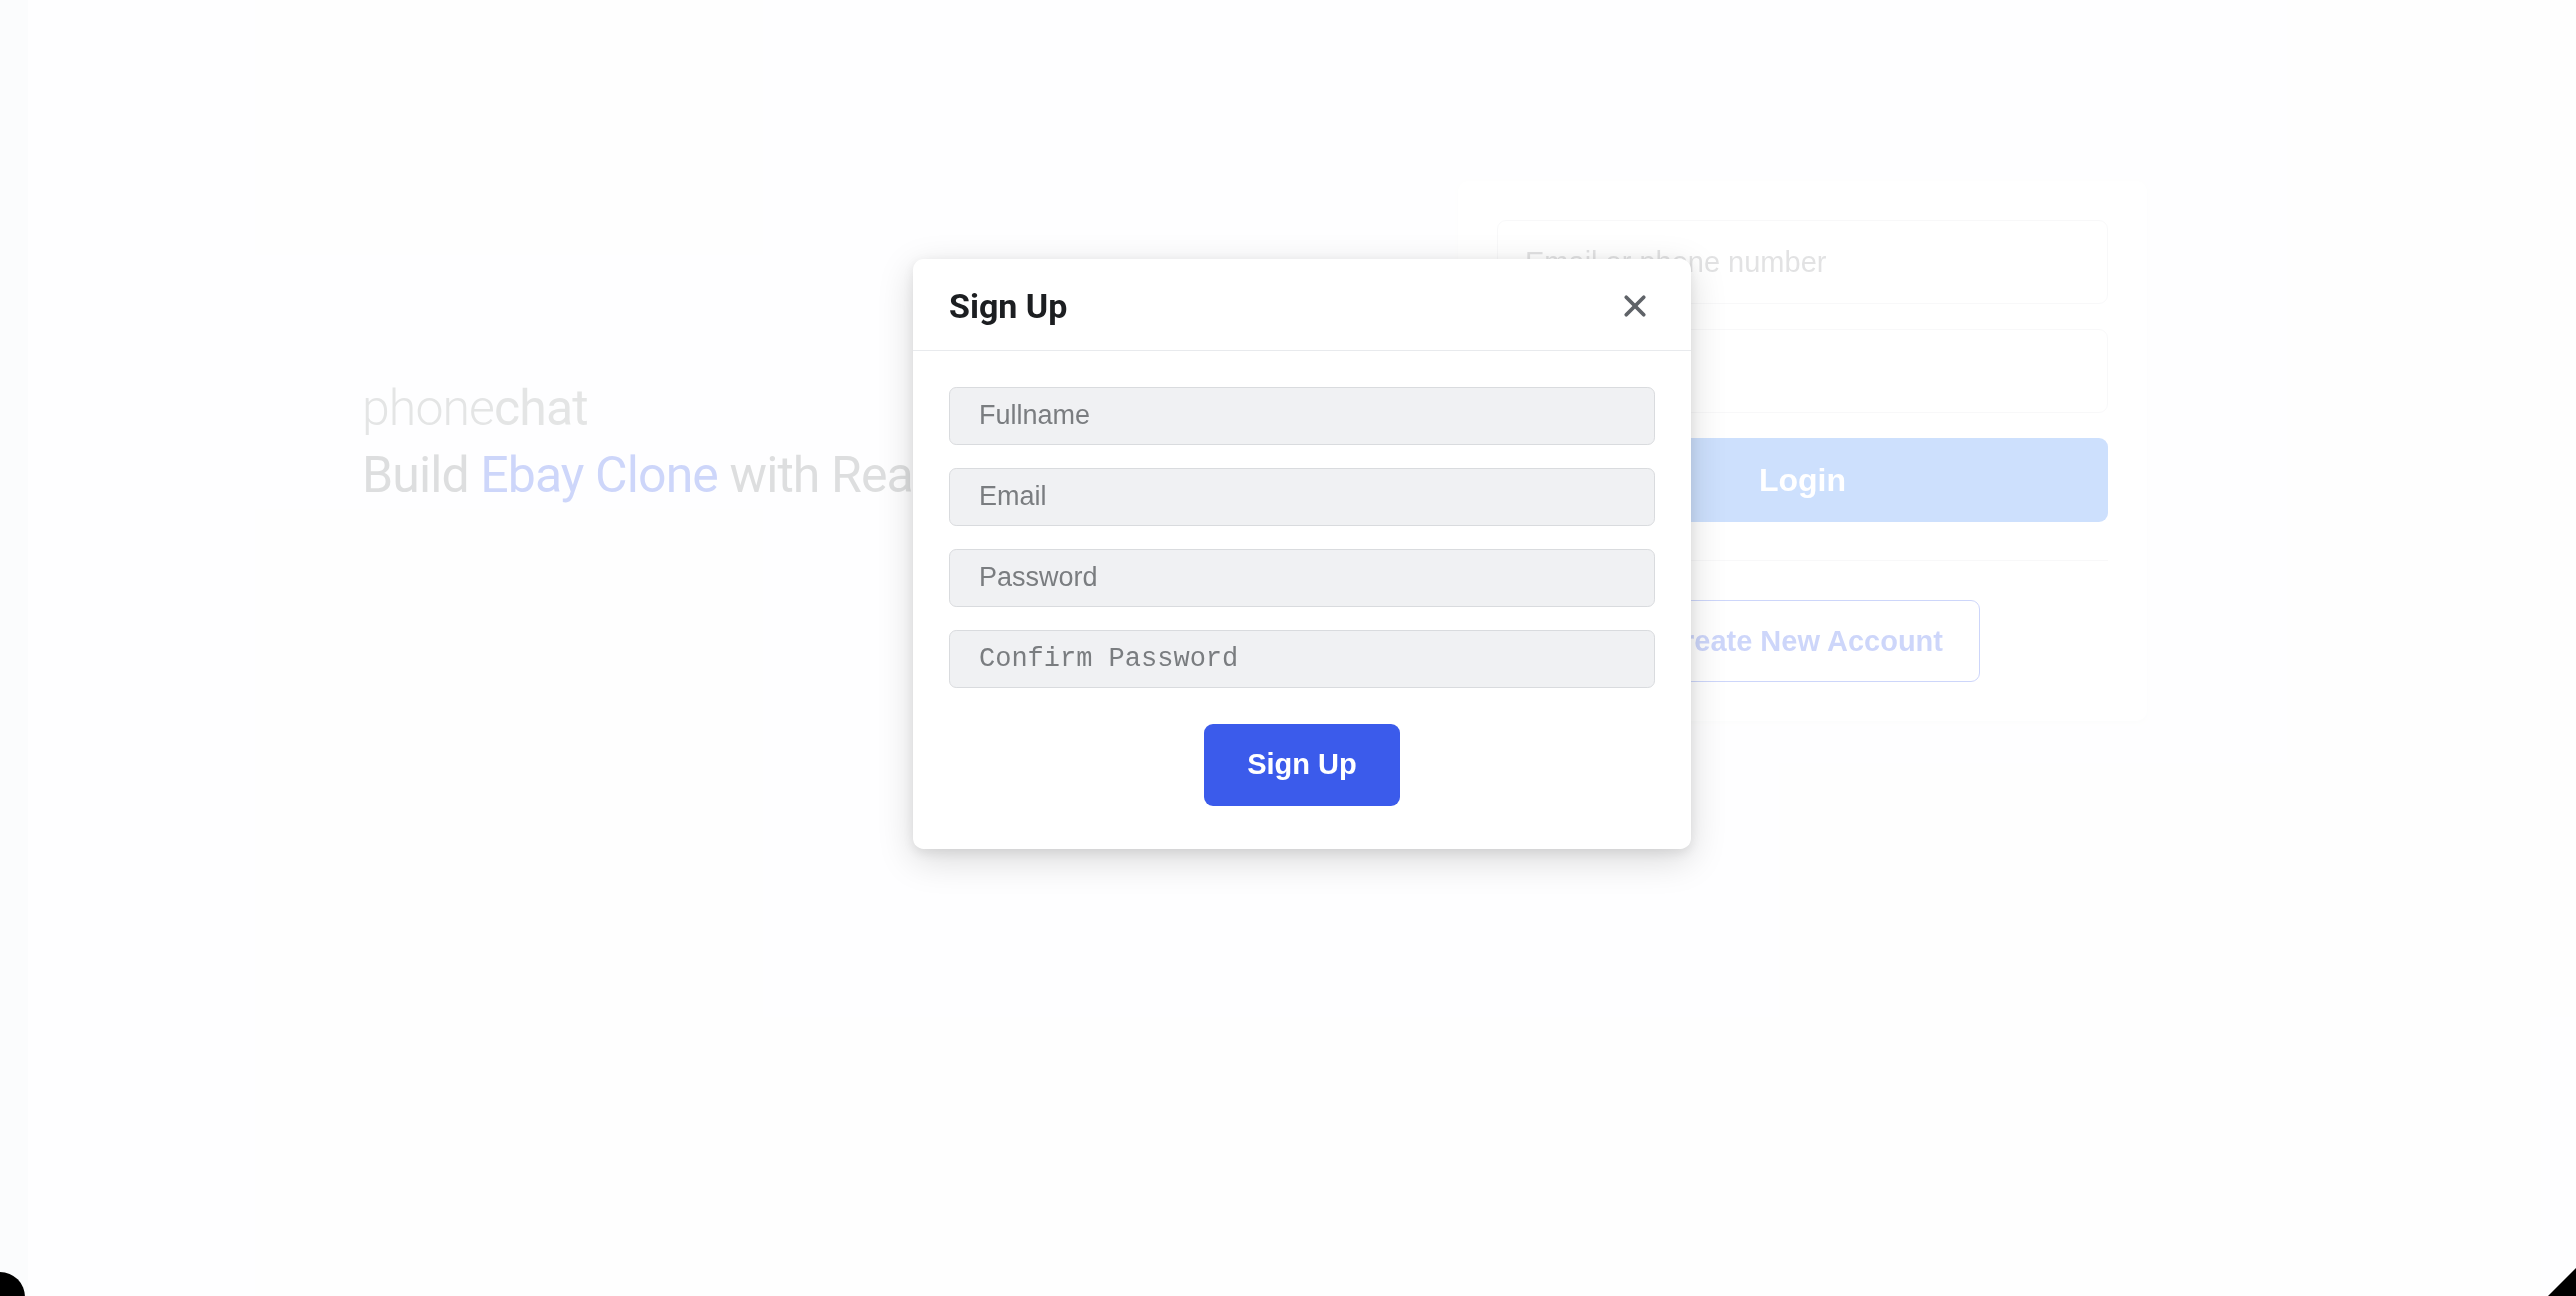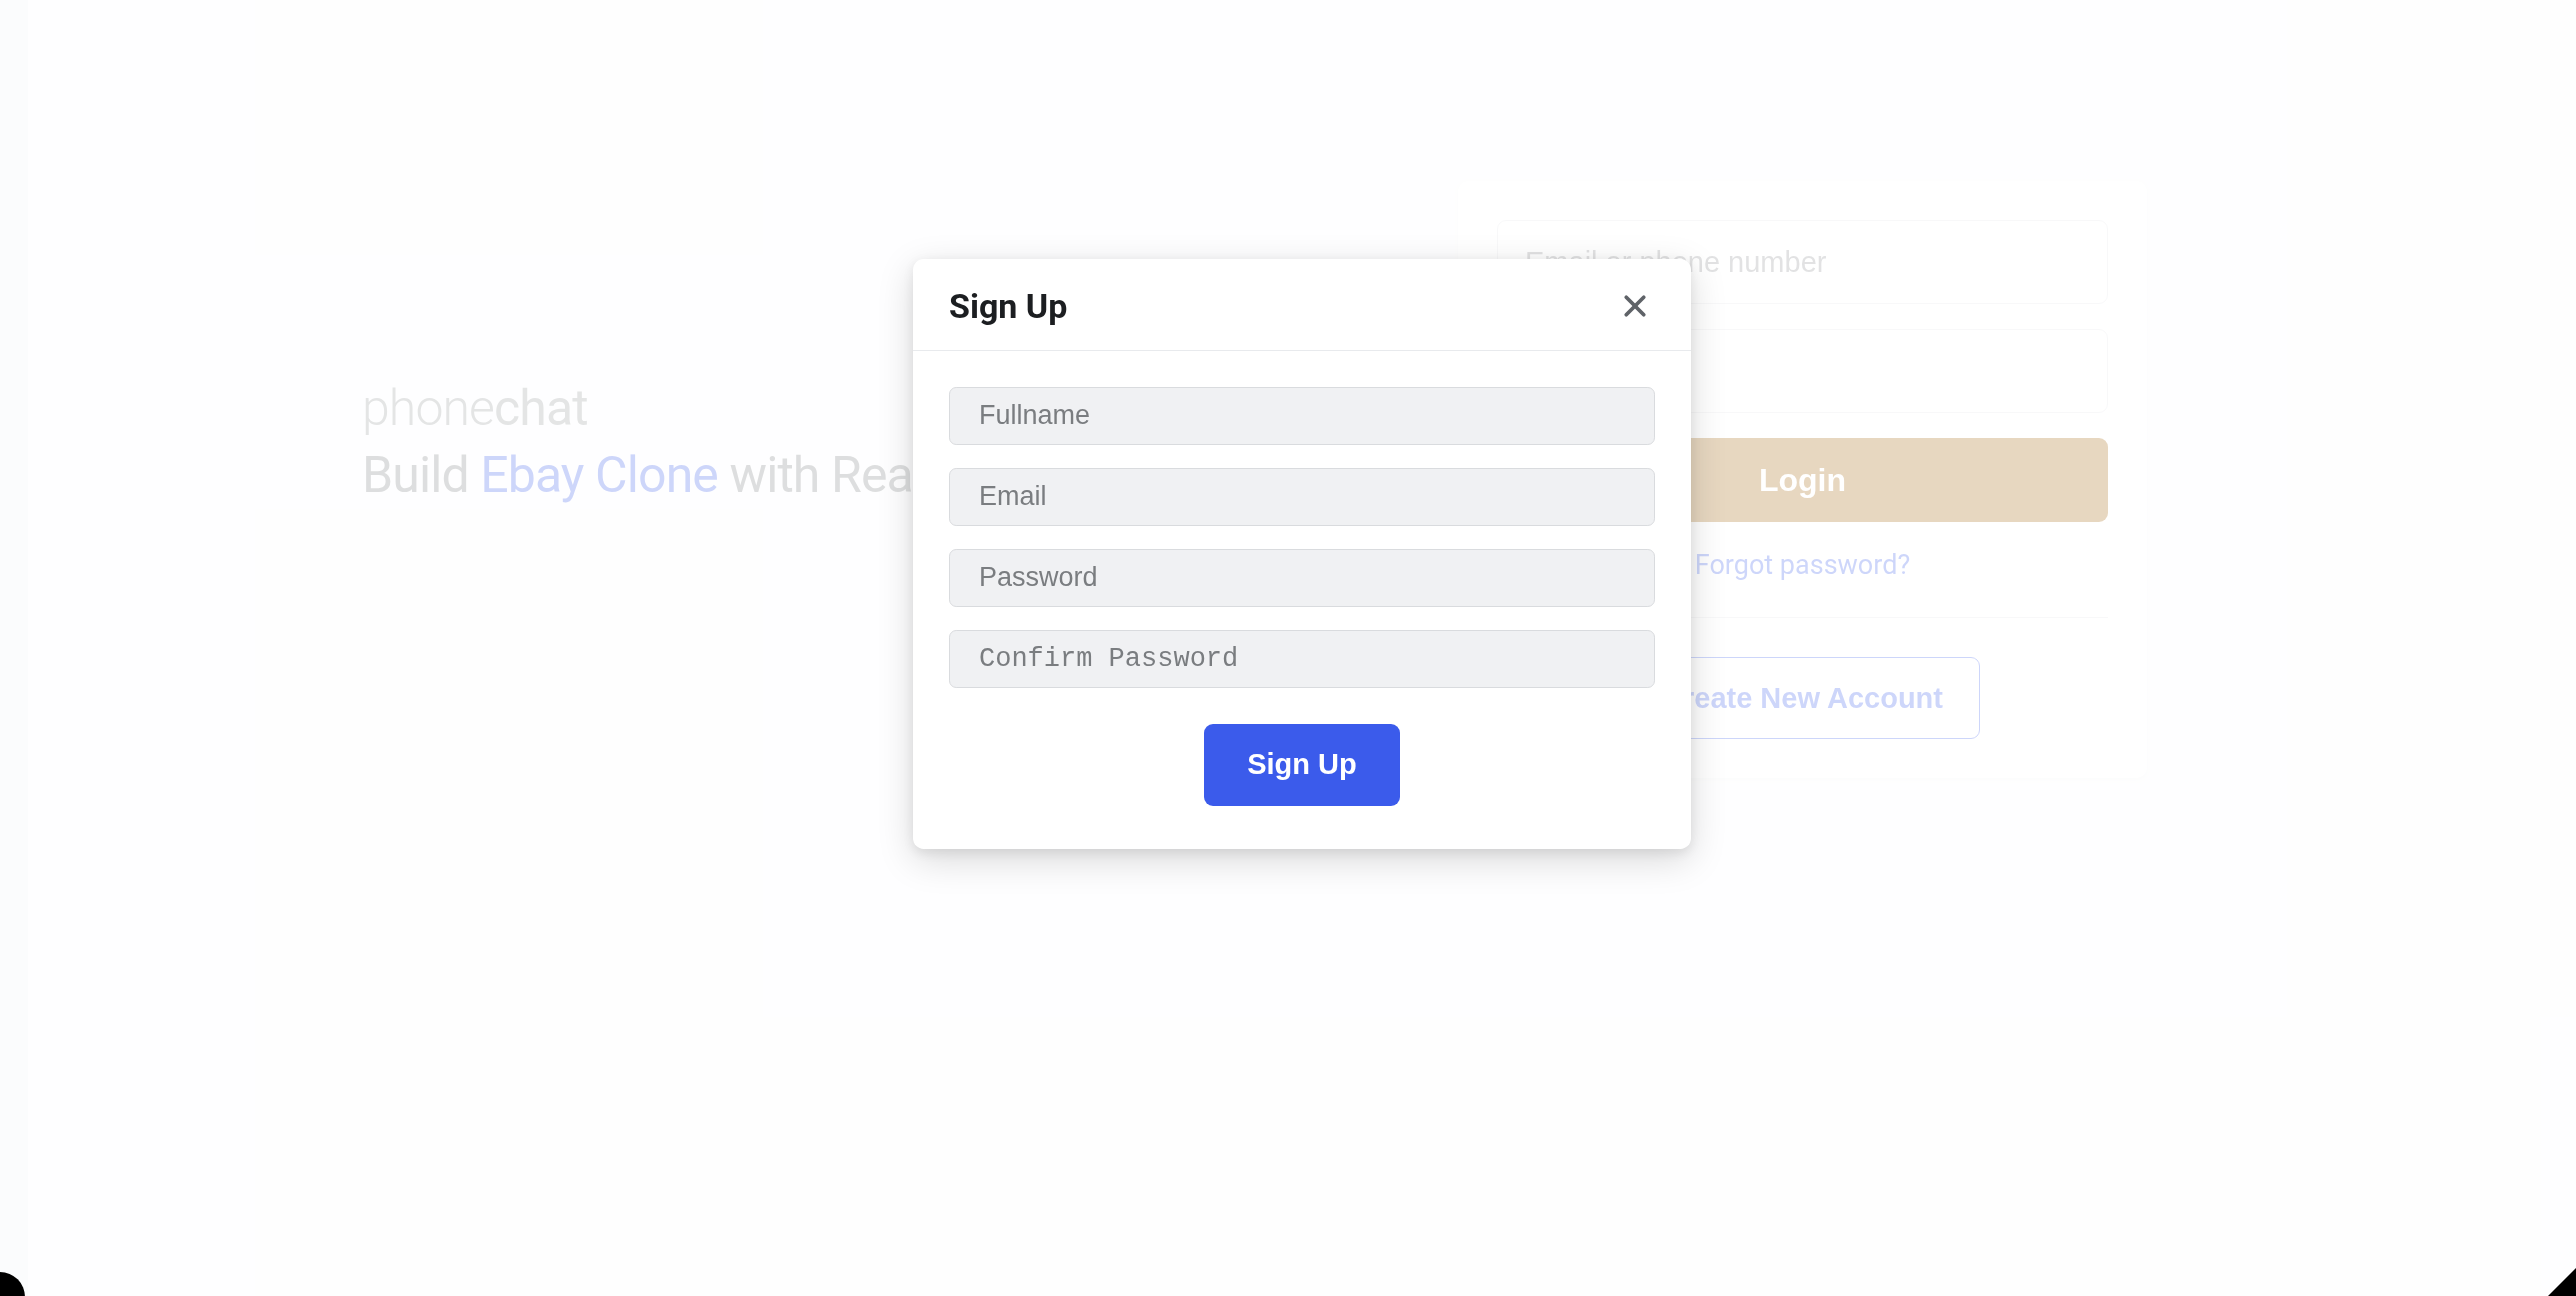--- a/index.html
+++ b/index.html
@@ -82,28 +82,28 @@
       background: #ffffff;
     }
 
     .login-input::placeholder {
       color: #8a8d91;
     }
 
     .login-button {
       width: 100%;
       height: 84px;
-      background: #a16207;
+      background: #3b82f6;
       color: #ffffff;
       border: none;
       border-radius: 9px;
       font-size: 32px;
       font-weight: 700;
       cursor: pointer;
-      margin-bottom: 27px;
+      margin-bottom: 38px;
     }
 
     .forgot-link {
       display: block;
       text-align: center;
       color: #3b5beb;
       font-size: 27px;
       text-decoration: none;
       margin-bottom: 36px;
     }
@@ -248,21 +248,20 @@
     </div>
     <div class="tagline">
       <span>Build </span><span class="highlight">Ebay Clone</span><span> with React and Node JS</span>
     </div>
   </div>
 
   <div class="login-card">
     <input type="text" class="login-input" placeholder="Email or phone number" style="">
     <input type="password" class="login-input" placeholder="Password" style="">
     <button class="login-button">Login</button>
-    <a href="#" class="forgot-link">Forgot password?</a>
     <hr class="divider">
     <button class="create-account-button">Create New Account</button>
   </div>
 
 </div>
 
 <div class="modal-overlay">
   <div class="signup-modal">
     <div class="modal-header">
       <div class="modal-title">Sign Up</div>

